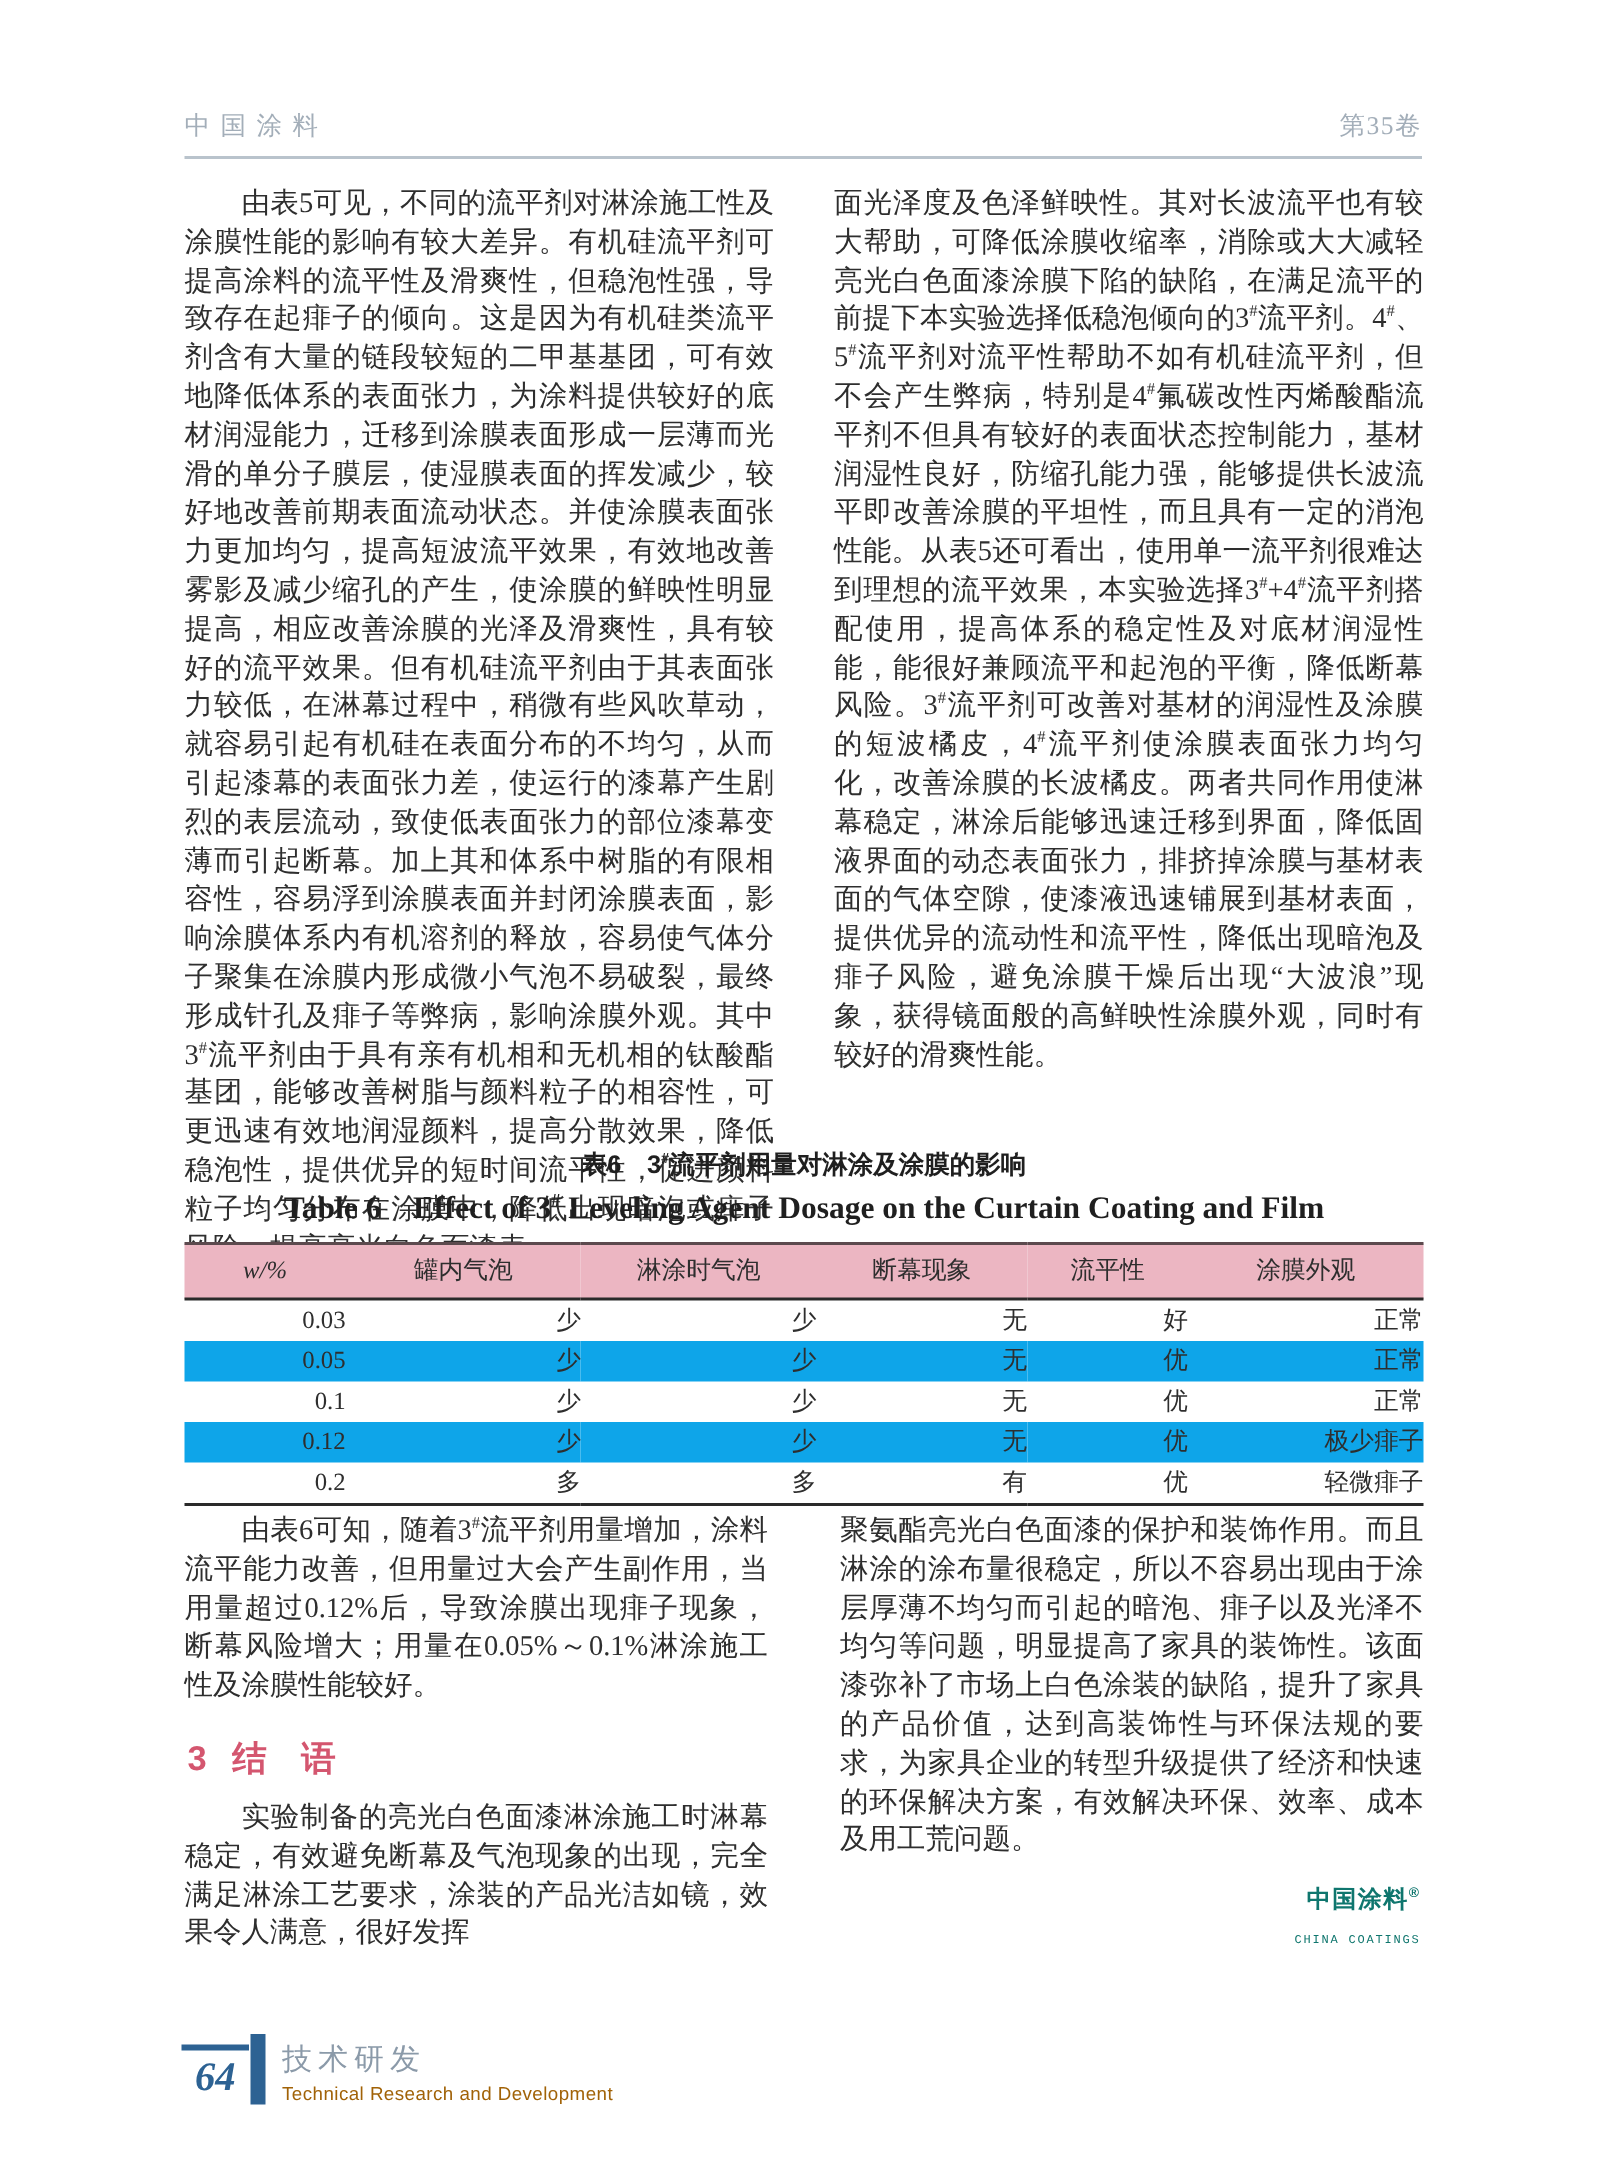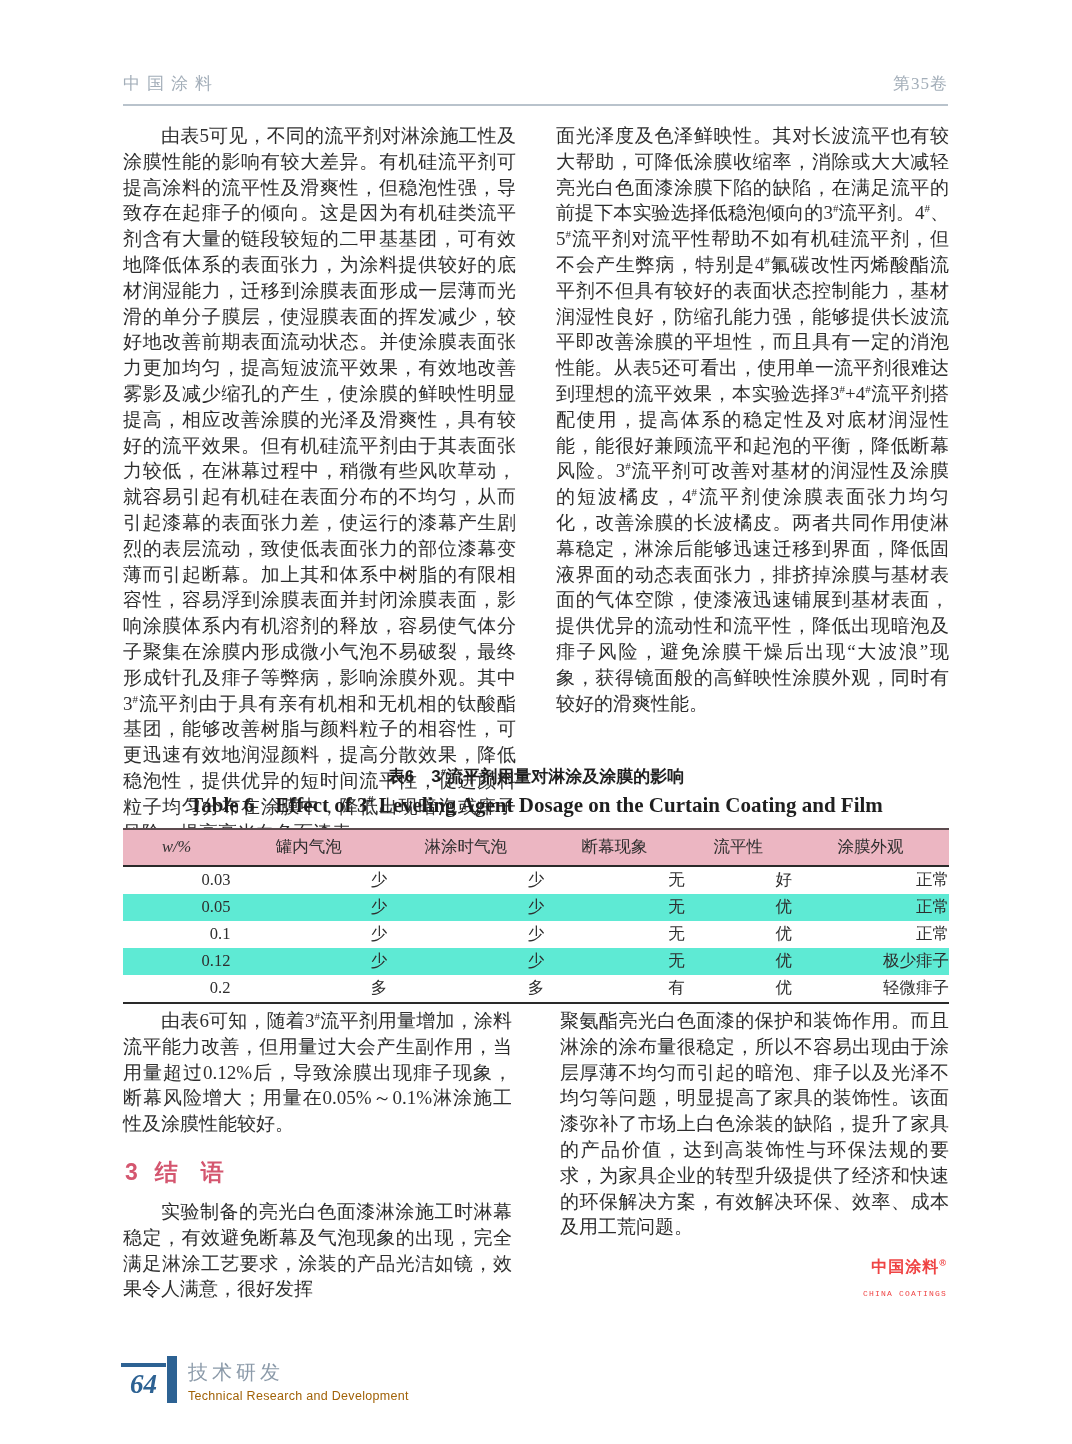--- a/index.html
+++ b/index.html
@@ -32,33 +32,33 @@
   .tbl-title-en { text-align:center; font-weight:bold; font-size:21px; color:#1f1f1f; margin-top:3px; }
   table.tbl {
     width:100%; border-collapse:collapse; margin-top:9px;
     border-top:2px solid #5c4a4e; border-bottom:2px solid #2a2a2a;
     font-size:16.5px; color:#2e2e2e;
   }
   table.tbl thead tr { background:#ecb6c2; border-bottom:2px solid #2a2a2a; }
   table.tbl th { font-weight:normal; padding:6px 0 7px; text-align:center; }
   table.tbl th:first-child { font-style:italic; }
   table.tbl td { text-align:right; padding:2px 0 3px; }
-  table.tbl tr.stripe { background:#5eead4; }
+  table.tbl tr.stripe { background:#0ea5e9; }
   .cw1{width:13%;} .cw2{width:19%;} .cw3{width:19%;} .cw4{width:17%;} .cw5{width:13%;} .cw6{width:19%;}
 
   
   .section-heading {
     display:flex; gap:17px; align-items:baseline;
     color:#d4566f; font-family:"Liberation Sans","DejaVu Sans",sans-serif;
     font-weight:bold; font-size:23px; line-height:28px;
     margin:21px 0 13px 2px;
   }
 
   
-  .logo { margin-top:14px; text-align:right; color:#ef4444; padding-right:2px; }
+  .logo { margin-top:14px; text-align:right; color:#0f766e; padding-right:2px; }
   .logo-zh { font-family:"Liberation Sans","DejaVu Sans",sans-serif; font-weight:bold; font-size:16px; letter-spacing:1px; }
   .logo-en { font-family:Liberation Mono, monospace; font-size:8px; letter-spacing:1.2px; margin-top:1px; }
 
   
   .page-footer { position:absolute; left:121px; top:1354px; display:flex; align-items:flex-end; }
   .page-num-box { border-top:4px solid #2d6293; padding:2px 9px 4px 9px; margin-top:3px; }
   .page-num { color:#2d6293; font-weight:bold; font-style:italic; font-size:27px; line-height:30px; }
   .footer-bar { width:10px; height:47px; background:#2d6293; margin-left:1px; }
   .footer-labels { margin-left:11px; padding-top:5px; font-family:"Liberation Sans","DejaVu Sans",sans-serif; }
   .footer-zh { color:#8b9aa9; font-size:20px; letter-spacing:4px; }

